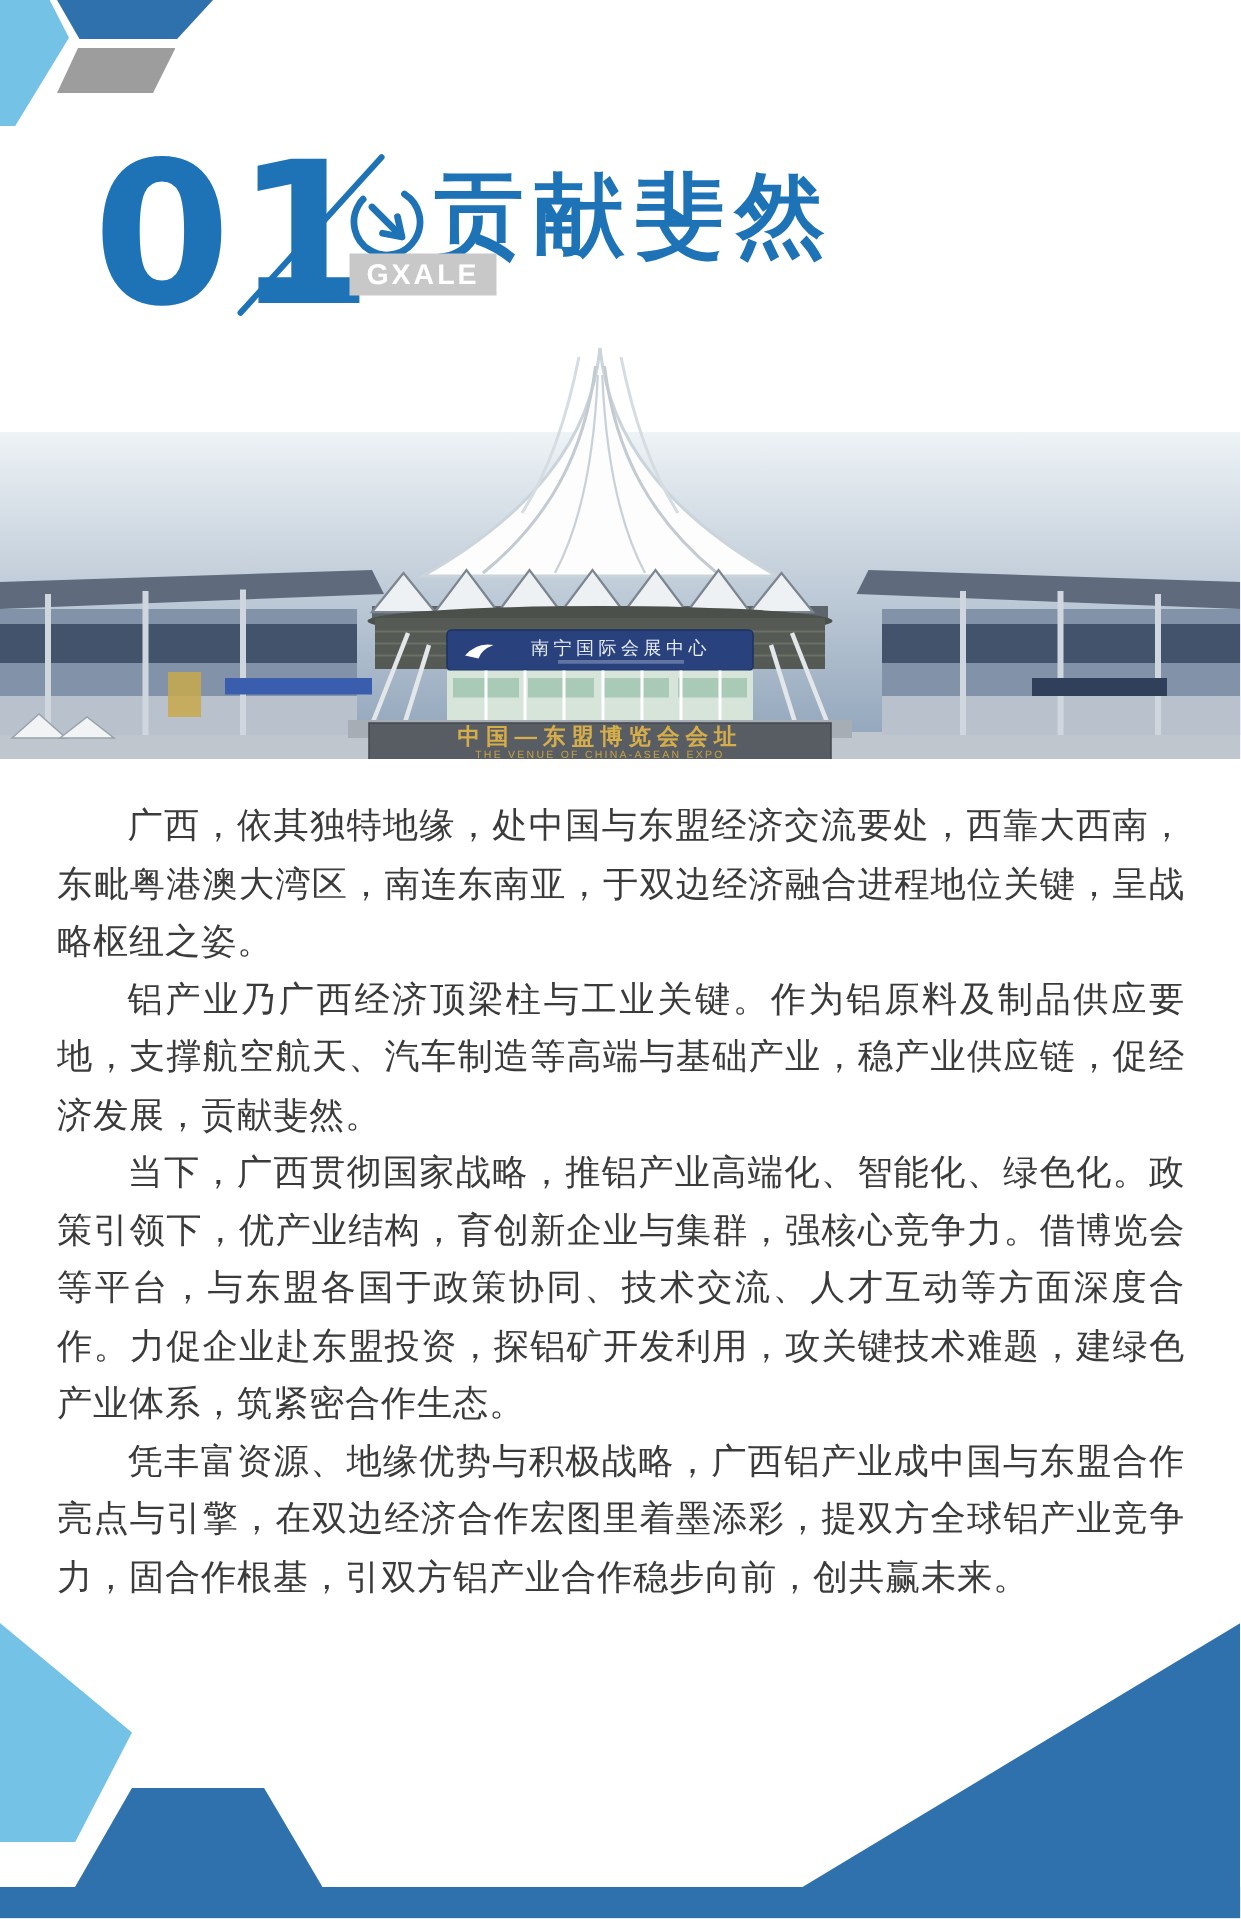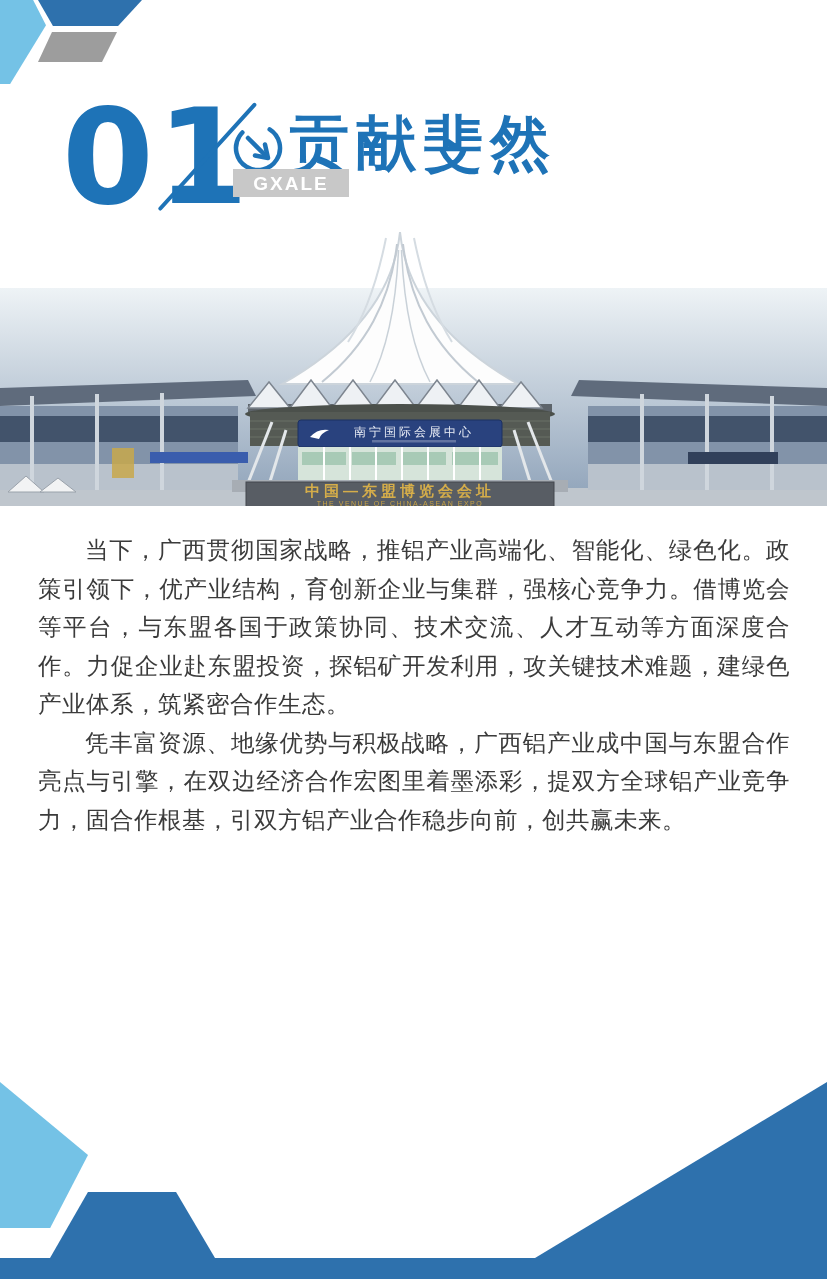--- a/index.html
+++ b/index.html
@@ -22,21 +22,21 @@
   .tl-gray{left:38px;top:32px;width:79px;height:30px;background:var(--deco-gray);
     clip-path:polygon(17.7% 0,100% 0,81% 100%,0 100%);}
   
   .num{position:absolute;left:62px;top:91px;font-size:132px;line-height:1;font-weight:700;
     color:var(--accent-blue);letter-spacing:3px;font-family:"DejaVu Sans","Liberation Sans",sans-serif;}
   .slash{position:absolute;left:159px;top:208px;width:144px;height:4px;border-radius:2px;
     background:var(--accent-blue);transform-origin:0 50%;transform:rotate(-47.8deg);}
   .circle-icon{position:absolute;left:231px;top:119px;}
   .title-zh{position:absolute;left:289px;top:104px;font-size:60px;font-weight:700;
     color:var(--accent-blue);letter-spacing:7px;white-space:nowrap;}
-  .badge{position:absolute;left:233px;top:169px;width:116px;height:28px;background:var(--badge-bg);
+  .badge{position:absolute;left:233px;top:169px;width:98px;height:28px;background:var(--badge-bg);
     color:#ffffff;font-weight:700;font-size:19px;letter-spacing:2px;text-align:center;line-height:29px;}
   .title-en{position:absolute;left:360px;top:165px;font-size:27px;font-weight:700;
     color:var(--accent-blue);white-space:nowrap;}
   
   .photo{position:absolute;left:0;top:230px;width:827px;height:276px;display:block;}
   
   .article{position:absolute;left:38px;top:531px;width:752px;color:var(--body-text);}
   .article p{margin:0;text-indent:2em;text-align:justify;font-size:23.5px;line-height:38.5px;letter-spacing:0.5px;}
   
   .bl-light{left:0;top:1082px;width:88px;height:146px;background:var(--deco-light-blue);
@@ -156,20 +156,22 @@
       <text x="400" y="275.5" font-size="7" fill="#c7a244" text-anchor="middle" letter-spacing="1.5">THE VENUE OF CHINA-ASEAN EXPO</text>
     </g>
 
     <g fill="#f2f3f4" stroke="#9aa2ab">
       <polygon points="8,262 26,246 44,262"></polygon>
       <polygon points="40,262 58,248 76,262"></polygon>
     </g>
   </svg>
 
   <div class="article">
+    <p>广西，依其独特地缘，处中国与东盟经济交流要处，西靠大西南，东毗粤港澳大湾区，南连东南亚，于双边经济融合进程地位关键，呈战略枢纽之姿。</p>
+    <p>铝产业乃广西经济顶梁柱与工业关键。作为铝原料及制品供应要地，支撑航空航天、汽车制造等高端与基础产业，稳产业供应链，促经济发展，贡献斐然。</p>
     <p>当下，广西贯彻国家战略，推铝产业高端化、智能化、绿色化。政策引领下，优产业结构，育创新企业与集群，强核心竞争力。借博览会等平台，与东盟各国于政策协同、技术交流、人才互动等方面深度合作。力促企业赴东盟投资，探铝矿开发利用，攻关键技术难题，建绿色产业体系，筑紧密合作生态。</p>
     <p>凭丰富资源、地缘优势与积极战略，广西铝产业成中国与东盟合作亮点与引擎，在双边经济合作宏图里着墨添彩，提双方全球铝产业竞争力，固合作根基，引双方铝产业合作稳步向前，创共赢未来。</p>
   </div>
 
   <div class="deco bl-light"></div>
   <div class="deco bl-dark"></div>
   <div class="deco br-tri"></div>
   <div class="deco bottom-bar"></div>
 
 </div>

